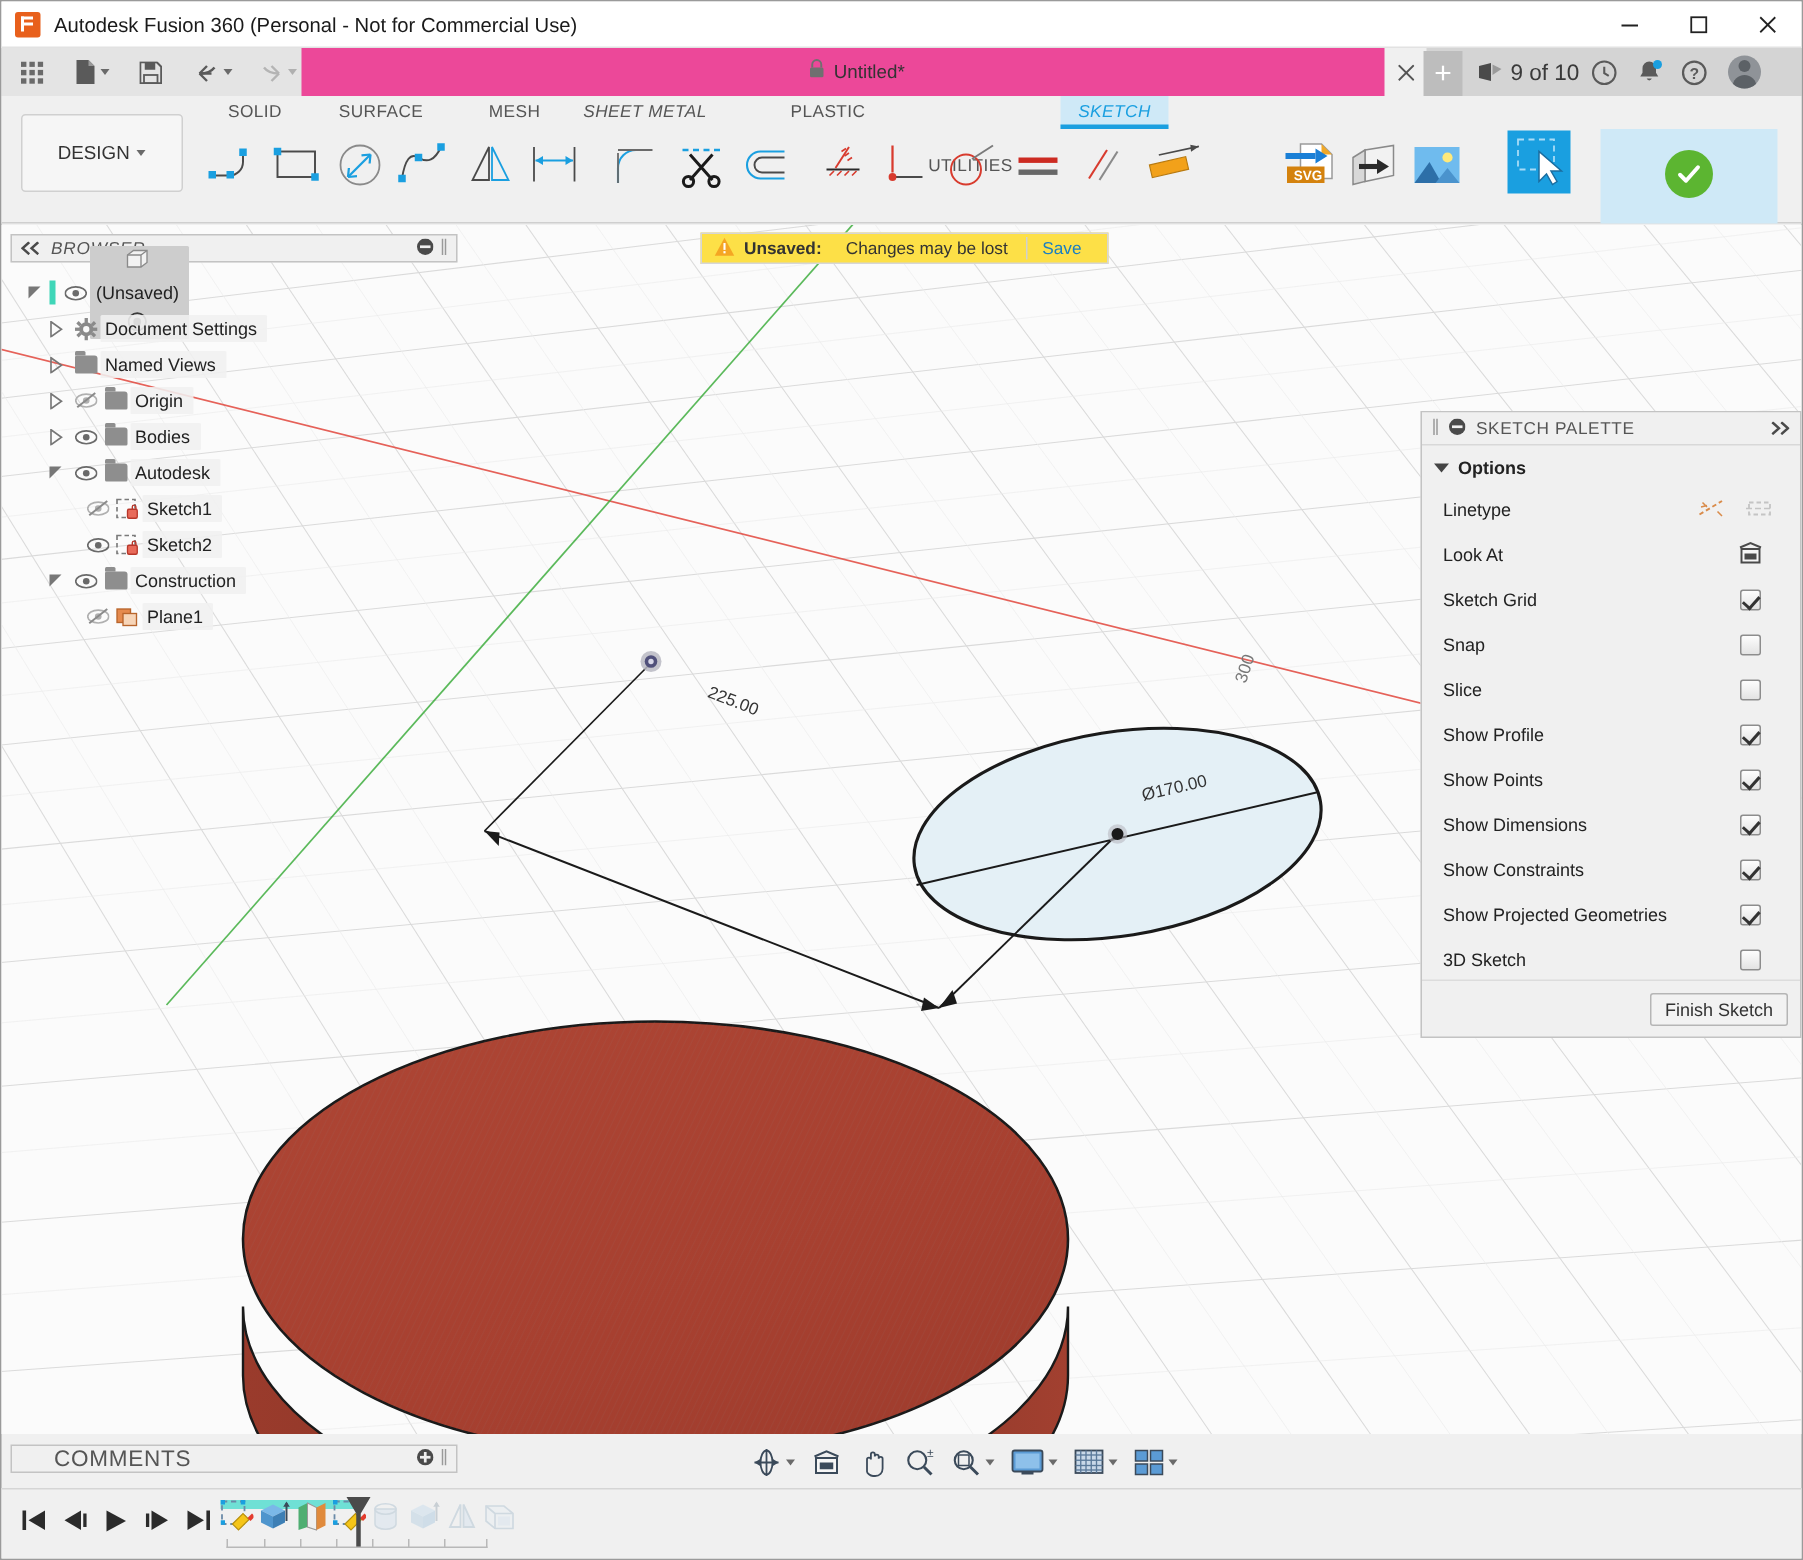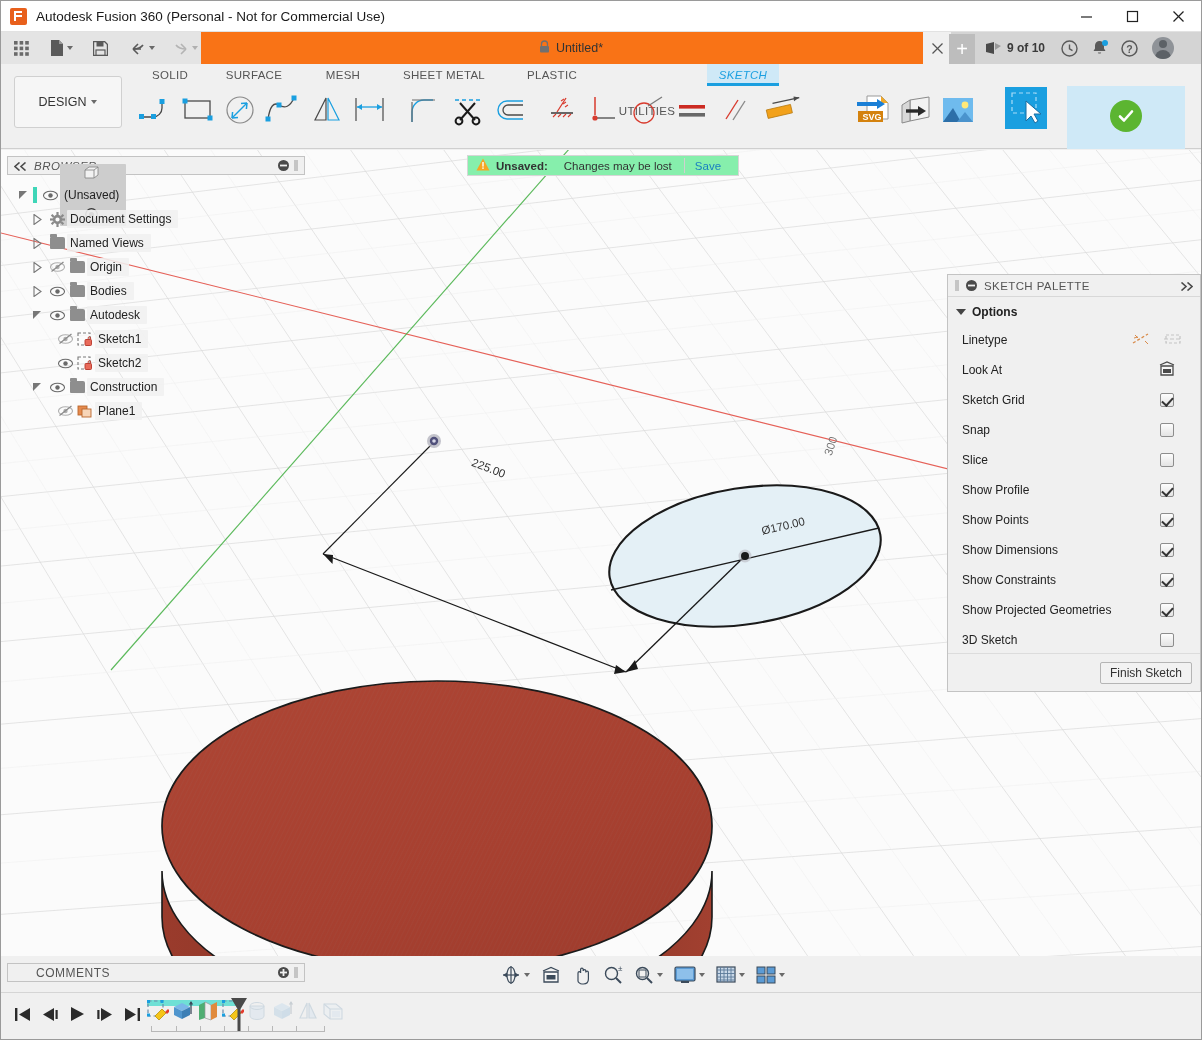--- a/index.html
+++ b/index.html
@@ -63,38 +63,38 @@
   .caret-sm {
     width: 0; height: 0; margin-left: 3px;
     border-left: 3.5px solid transparent; border-right: 3.5px solid transparent;
     border-top: 4px solid #6a6a6a;
   }
   .caret-sm.dim { border-top-color: #b0b0b0; }
 
   
   .doctab {
     position: absolute; left: 200px; top: 31px; width: 740px; height: 32px;
-    background: #f97316; display: flex; align-items: center; justify-content: center;
+    background: #ec4899; display: flex; align-items: center; justify-content: center;
     gap: 6px;
   }
   .doctab .lock { color: #707070; }
   .doctab .name { font-size: 12.5px; color: #333; }
   .tab-close {
     position: absolute; left: 922px; top: 31px; width: 28px; height: 32px;
     display:flex; align-items:center; justify-content:center; color: #555;
     background: #f0f0f0;
   }
   .tab-plus {
     position: absolute; left: 948px; top: 33px; width: 26px; height: 30px;
     display:flex; align-items:center; justify-content:center;
     background: #bdbdbd; color: #fff; font-size: 20px; line-height: 1;
   }
   .jobstatus {
     position: absolute; left: 984px; top: 31px; height: 32px;
-    display: flex; align-items: center; gap: 5px; color: #3a3a3a; font-size: 12px; font-weight: bold;
+    display: flex; align-items: center; gap: 5px; color: #3a3a3a; font-size: 15px;
   }
   .hdr-icons {
     position: absolute; left: 1060px; top: 31px; height: 32px;
     display: flex; align-items: center; gap: 14px;
   }
   .hdr-ic { color: #5a5a5a; position: relative; display:flex; }
   .bell-dot {
     position: absolute; right: -1px; top: 0px; width: 6px; height: 6px;
     border-radius: 50%; background: #1a9fe0;
   }
@@ -185,21 +185,21 @@
     position: relative;
   }
   .folder:before {
     content:""; position:absolute; left:0; top:-3px; width:7px; height:3px;
     background:#8e8e8e; border-radius:1px 1px 0 0;
   }
 
   
   .unsaved {
     position: absolute; left: 466px; top: 154px; width: 272px; height: 21px;
-    background: #86efac; border: 1px solid #d6d6d6;
+    background: #fde047; border: 1px solid #d6d6d6;
     display: flex; align-items: center; font-size: 11.5px; color: #333;
   }
   .unsaved .warn { margin: 0 6px 0 8px; }
   .unsaved .lbl { font-weight: bold; }
   .unsaved .msg { margin-left: 16px; }
   .unsaved .sep { width:1px; height:15px; background:#d0d0d0; margin-left: 12px; }
   .unsaved .save { color: #1a7fc1; margin: 0 10px; }
 
   
   .palette {
@@ -241,21 +241,21 @@
 
   
   .viewcube { position: absolute; left: 1082px; top: 172px; }
 
   
   .comments {
     position: absolute; left: 6px; top: 962px; width: 298px; height: 19px;
     background: #f0f0f0; border: 1px solid #c3c3c3;
     display: flex; align-items: center; padding: 0 6px; gap: 7px;
   }
-  .comments .ttl { font-size: 12px; color: #555; letter-spacing: .5px; }
+  .comments .ttl { font-size: 15px; color: #555; letter-spacing: .5px; }
 
   
   .navbar {
     position: absolute; left: 498px; top: 960px; height: 27px;
     display: flex; align-items: center; gap: 2px;
   }
   .nav-item { display:flex; align-items:center; padding: 0 2px; color: #3b4a5a; }
 
   
   .timeline {
@@ -403,21 +403,21 @@
 
   <div class="ribbon">
     <div class="workspace-btn">
       <span>DESIGN</span>
         <span class="caret-sm" style="margin-left:5px"></span>
     </div>
 
     <div class="ws-tab" style="position:absolute;left:143px;top:0;width:52px;">SOLID</div>
     <div class="ws-tab" style="position:absolute;left:213px;top:0;width:80px;">SURFACE</div>
     <div class="ws-tab" style="position:absolute;left:313px;top:0;width:58px;">MESH</div>
-    <div class="ws-tab" style="position:absolute;left:390px;top:0;width:106px;">SHEET METAL</div>
+    <div class="ws-tab" style="position:absolute;left:376px;top:0;width:106px;font-style:italic;">SHEET METAL</div>
     <div class="ws-tab" style="position:absolute;left:518px;top:0;width:66px;">PLASTIC</div>
     <div class="ws-tab" style="position:absolute;left:606px;top:0;width:80px;margin-top:36px;">UTILITIES</div>
     <div class="ws-tab active" style="position:absolute;left:706px;top:0;width:72px;">SKETCH</div>
 
     <div class="tool" style="left:134px;top:25px">
       <svg width="38" height="30" viewBox="0 0 38 30">
         <path d="M5 22 H16 a9 9 0 0 0 9 -9 V7" fill="none" stroke="#4a4a4a" stroke-width="1.3"></path>
         <rect x="2" y="19" width="5" height="5" fill="#1a9fe0"></rect>
           <rect x="14" y="19" width="5" height="5" fill="#1a9fe0"></rect>
           <rect x="22.5" y="4" width="5" height="5" fill="#1a9fe0"></rect>

